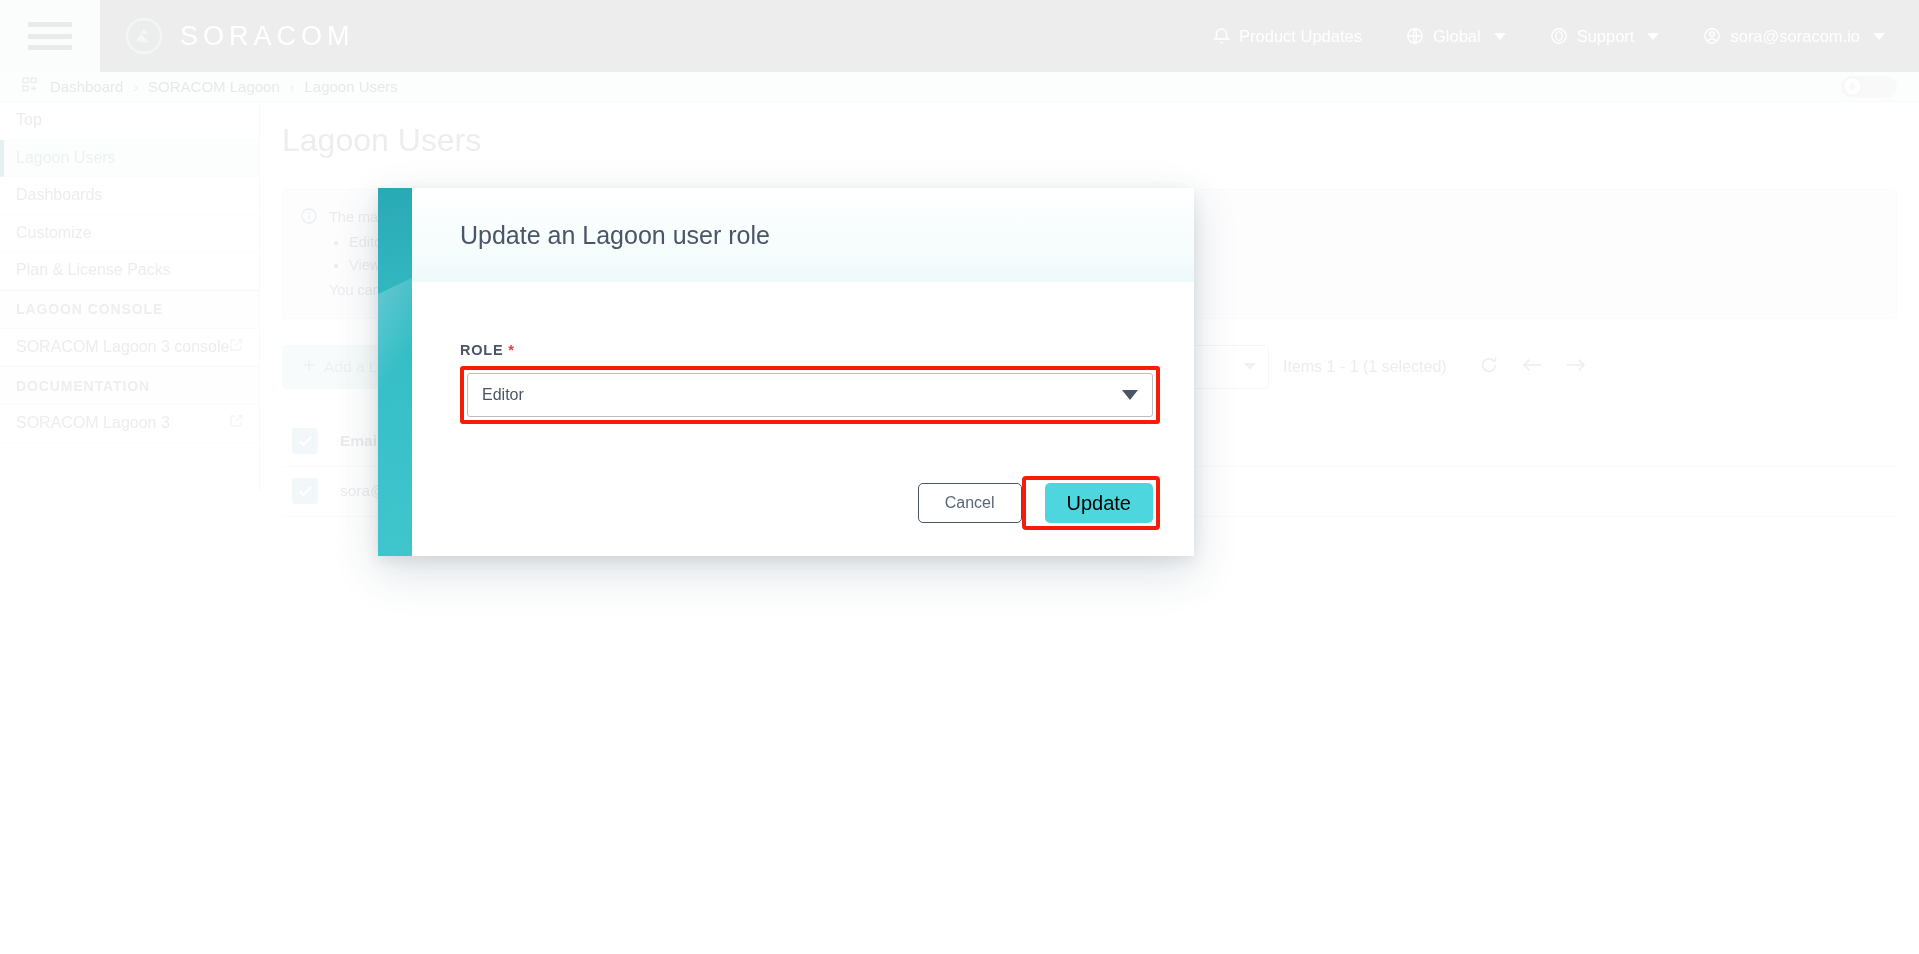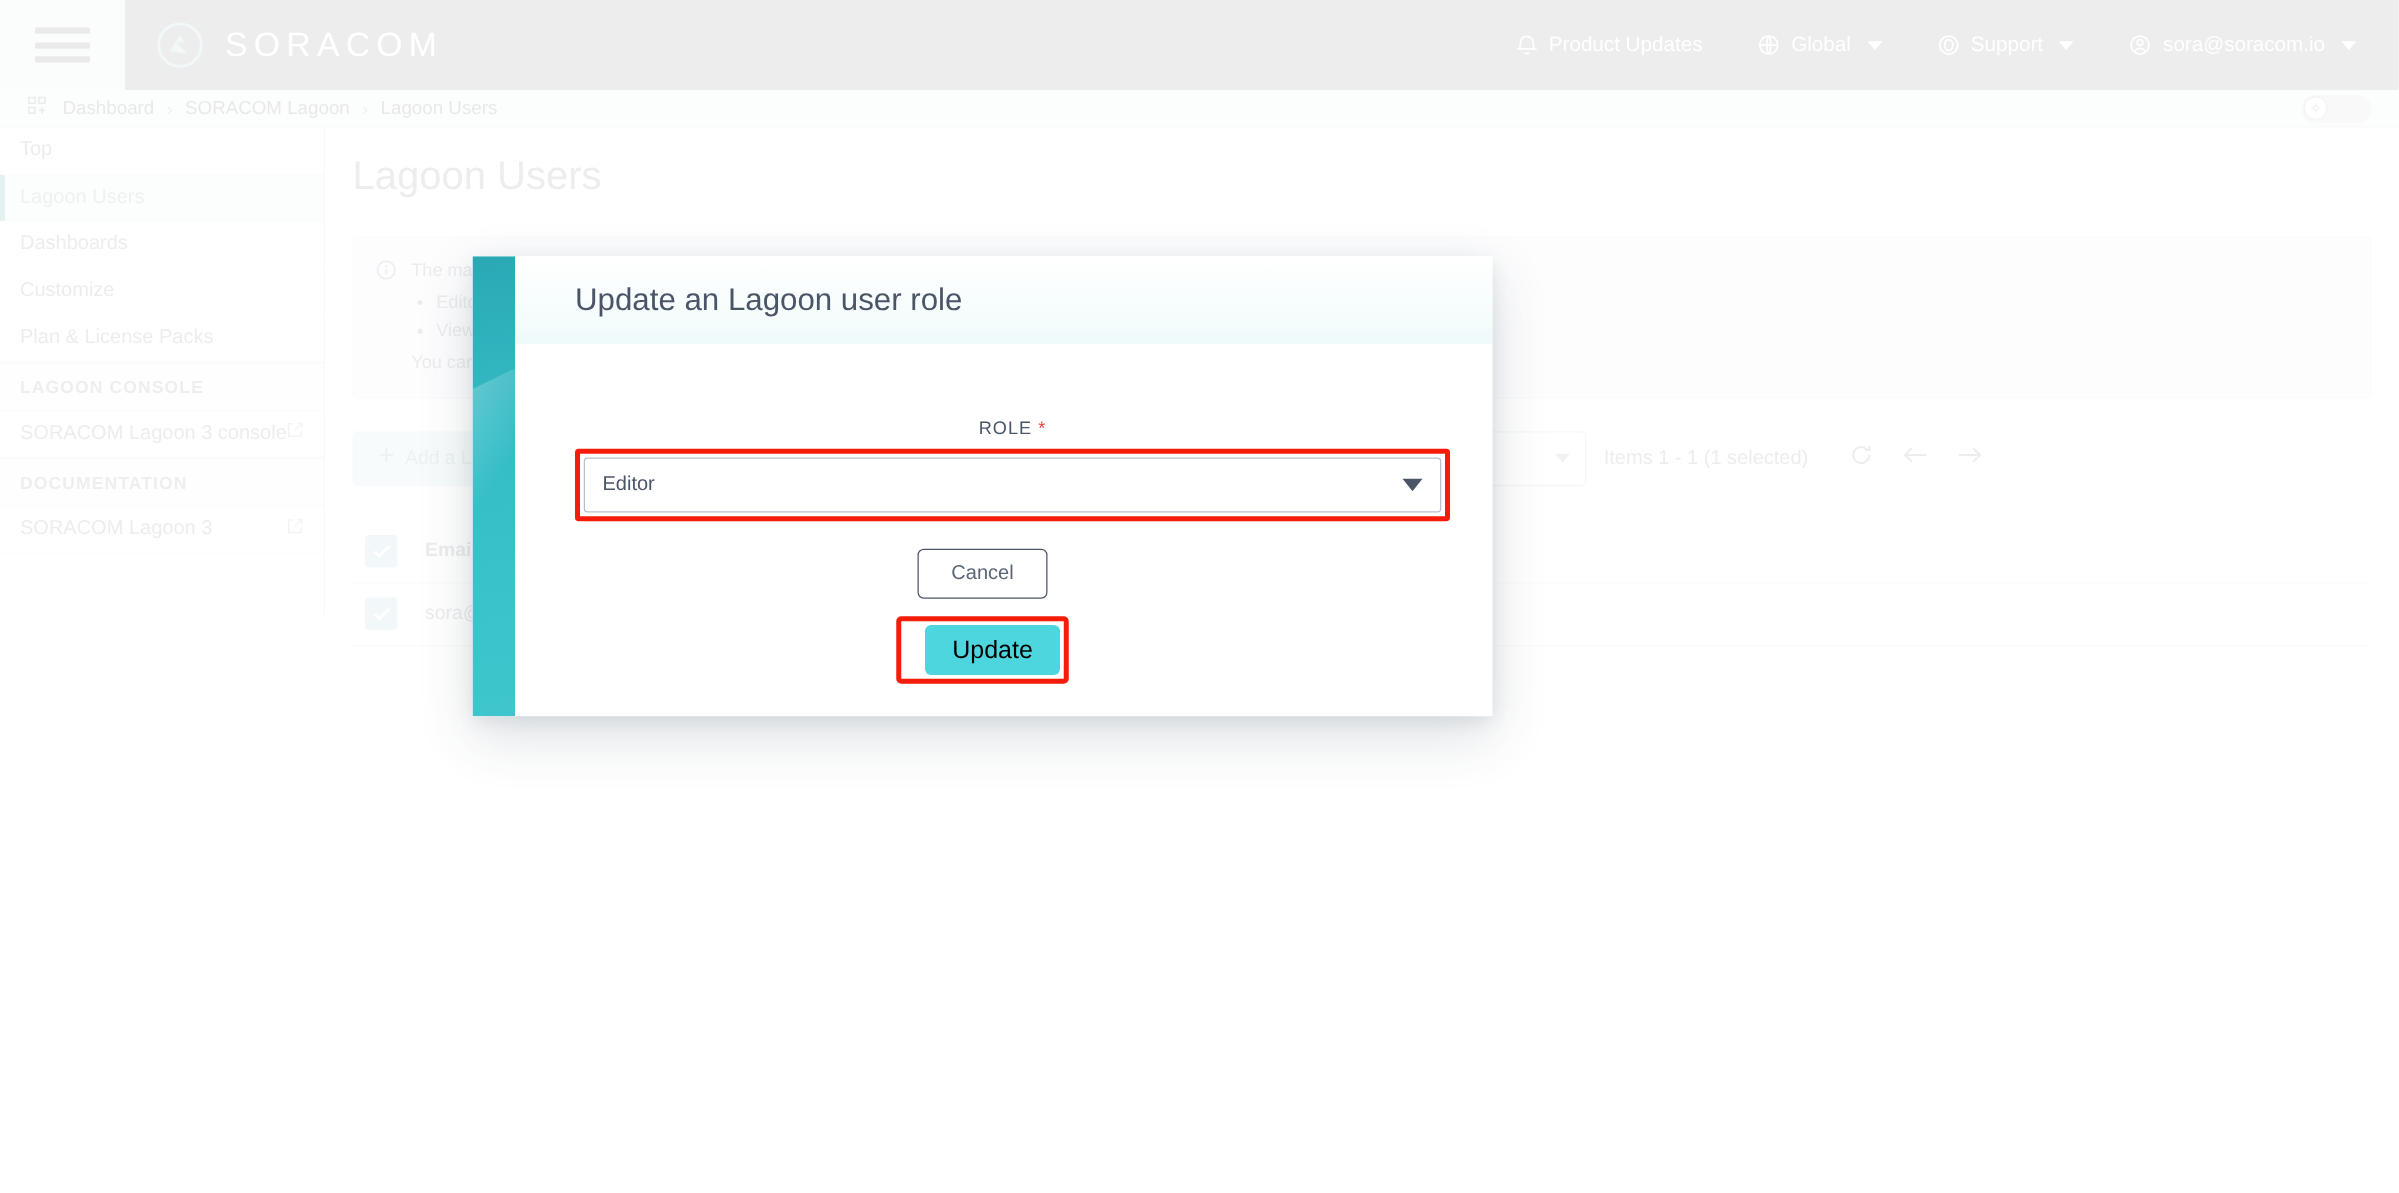--- a/index.html
+++ b/index.html
@@ -134,21 +134,21 @@
   .cb {
     width: 26px; height: 26px; border-radius: 3px; background: #cdeff0;
     display: flex; align-items: center; justify-content: center; flex: none;
   }
   .cb svg { display: block; }
   .tbl-head-txt { font-size: 15.5px; font-weight: 700; color: #c4c7cf; }
   .tbl-cell-txt { font-size: 15.5px; color: #c4c7cf; }
 
   
   .modal-wrap {
-    position: absolute; left: 378px; top: 205px; width: 816px; height: 368px;
+    position: absolute; left: 378px; top: 188px; width: 816px; height: 368px;
     box-shadow: 0 16px 42px rgba(40,60,80,.16), 0 4px 14px rgba(40,60,80,.10);
     background: #ffffff; display: flex; overflow: hidden;
   }
   .modal-accent {
     width: 34px; flex: none; position: relative;
     background: linear-gradient(175deg,#2aa9b5 0%, #35bdc6 40%, #3fc6cd 100%);
     overflow: hidden;
   }
   .modal-accent::after {
     content:""; position:absolute; left:0; top:98px; width: 34px; height: 120px;
@@ -163,43 +163,43 @@
   .modal-title { font-size: 25px; color: #4a5568; font-weight: 400; }
   .modal-content { flex: 1; padding: 34px 34px 0 48px; }
 
   .info-box {
     background: #dde6fb; border-radius: 4px; height: 54px;
     display: flex; align-items: center; gap: 13px; padding: 0 20px;
   }
   .info-txt { font-size: 15.5px; color: #4a5568; }
 
   .field-label {
-    margin-top: 26px; font-size: 14.5px; font-weight: 400;
-    letter-spacing: .8px; color: #4a5568; text-align: center;
+    margin-top: 26px; font-size: 14.5px; font-weight: 700;
+    letter-spacing: .8px; color: #4a5568;
   }
   .field-label .req { color: #e53e3e; }
 
   .sel-annot {
     margin-top: 8px; border: 4px solid #f51d09; border-radius: 3px;
     padding: 3px;
   }
   .select {
     height: 44px; border: 1px solid #b9bfc9; border-radius: 3px;
     background: #ffffff; display: flex; align-items: center;
     padding: 0 14px; font-size: 16px; color: #4a5568;
   }
   .select .caret {
     margin-left: auto; width: 0; height: 0;
     border-left: 8px solid transparent; border-right: 8px solid transparent;
     border-top: 10px solid #4a5568;
   }
 
   .modal-actions {
     display: flex; justify-content: flex-end; align-items: center;
-    gap: 14px; padding: 22px 34px 26px 0; flex-direction: column;
+    padding: 22px 34px 26px 0;
   }
   .btn-cancel {
     height: 40px; padding: 0 26px; border: 1.6px solid #4a5568;
     border-radius: 5px; background: #ffffff; color: #5a6575;
     font-size: 16px; font-family: inherit; cursor: pointer;
     display: flex; align-items: center; justify-content: center;
   }
   .btn-annot { border: 4px solid #f51d09; border-radius: 4px; padding: 3px; }
   .btn-update {
     height: 40px; padding: 0 22px; border: none; border-radius: 5px;

